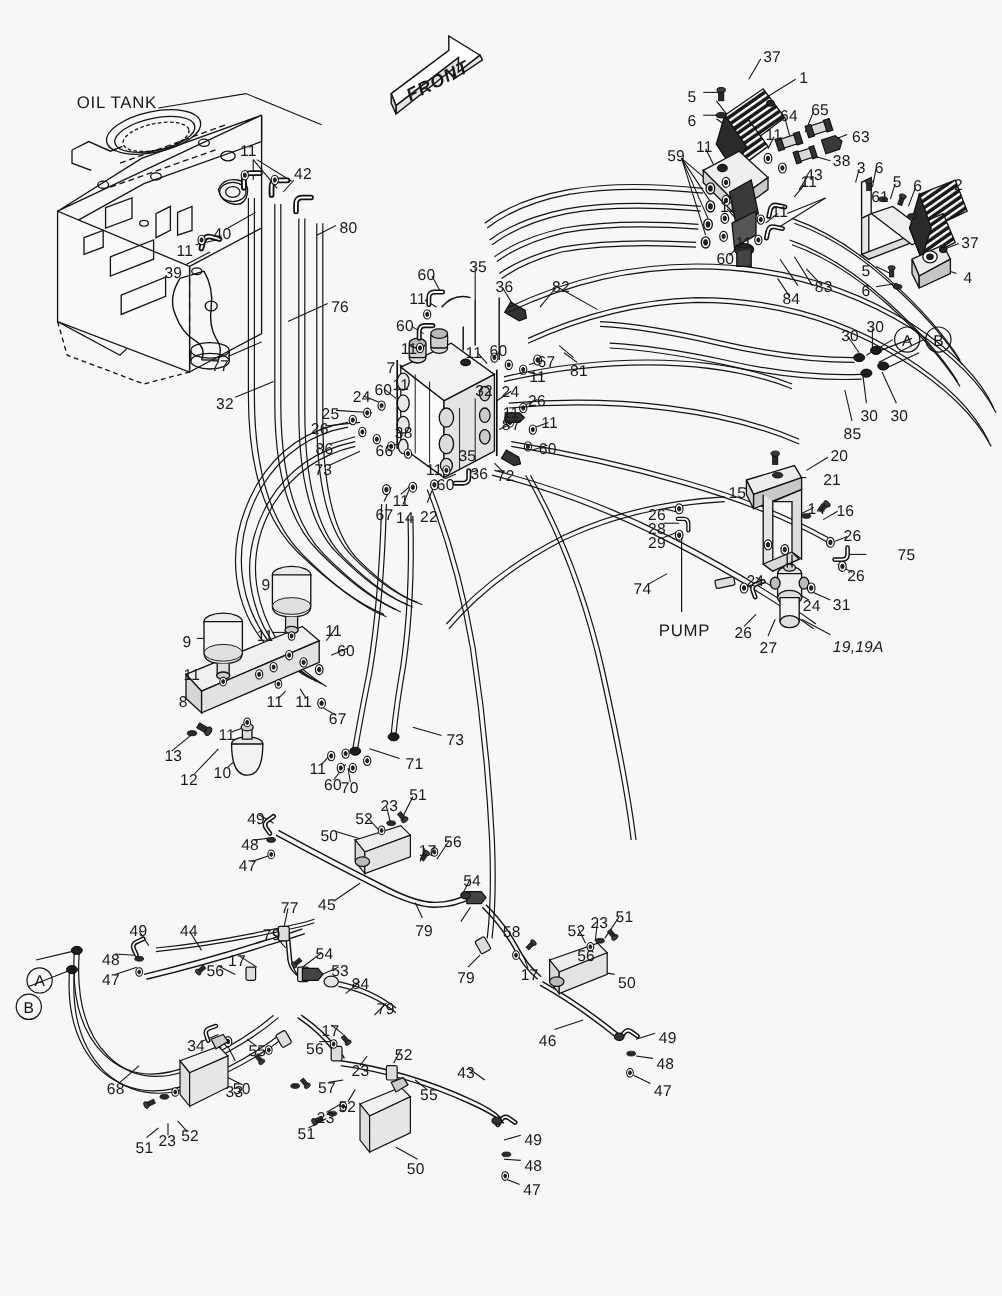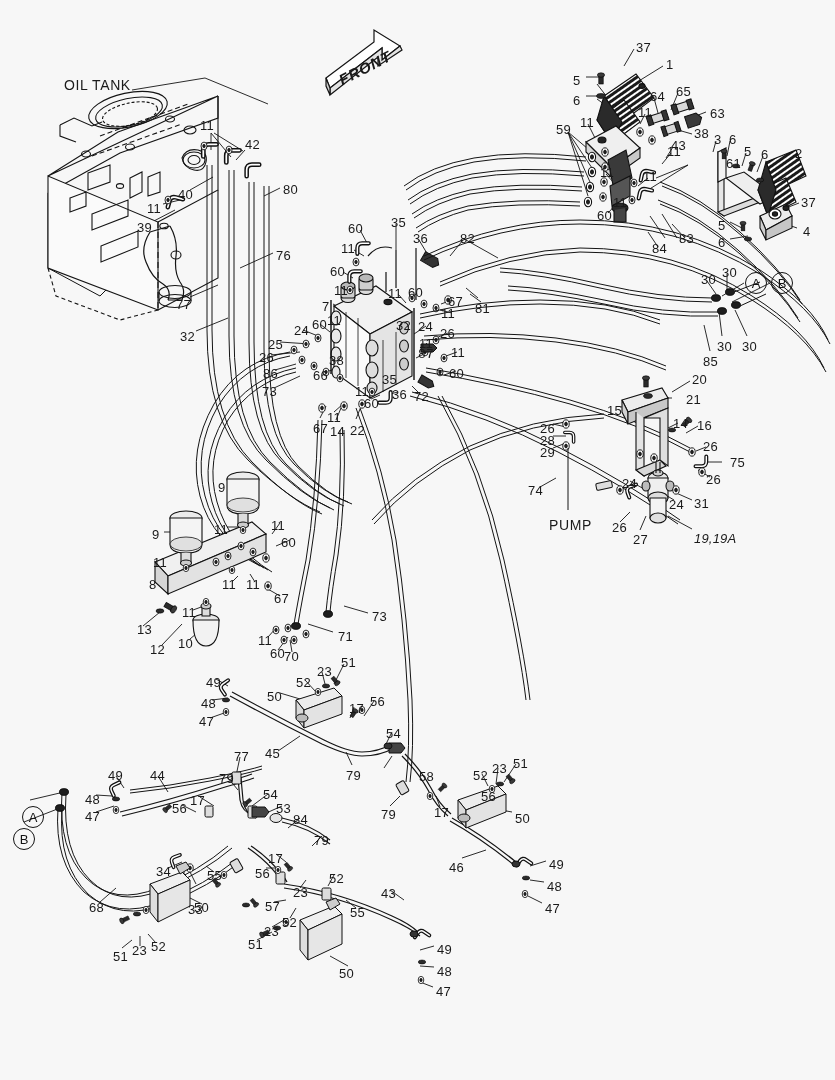--- a/index.html
+++ b/index.html
@@ -1005,21 +1005,21 @@
       <div class="lbl" style="left: 722px; top: 266px;">30</div>
       <div class="lbl" style="left: 717px; top: 340px;">30</div>
       <div class="lbl" style="left: 742px; top: 340px;">30</div>
       <div class="lbl" style="left: 703px; top: 355px;">85</div>
       <div class="lbl" style="left: 692px; top: 373px;">20</div>
       <div class="lbl" style="left: 669px; top: 393px; margin-left: 17px;">21</div>
       <div class="lbl" style="left: 607px; top: 404px;">15</div>
       <div class="lbl" style="left: 697px; top: 419px;">16</div>
       <div class="lbl" style="left: 673px; top: 417px;">14</div>
       <div class="lbl" style="left: 703px; top: 440px;">26</div>
-      <div class="lbl" style="left: 730px; top: 456px;">75</div>
+      <div class="lbl" style="left: 748px; top: 456px;">75</div>
       <div class="lbl" style="left: 706px; top: 473px;">26</div>
       <div class="lbl" style="left: 540px; top: 422px;">26</div>
       <div class="lbl" style="left: 540px; top: 434px;">28</div>
       <div class="lbl" style="left: 540px; top: 446px;">29</div>
       <div class="lbl" style="left: 622px; top: 477px;">24</div>
       <div class="lbl" style="left: 669px; top: 498px;">24</div>
       <div class="lbl" style="left: 694px; top: 497px;">31</div>
       <div class="lbl" style="left: 528px; top: 484px;">74</div>
       <div class="lbl" style="left: 612px; top: 521px;">26</div>
       <div class="lbl" style="left: 633px; top: 533px;">27</div>

